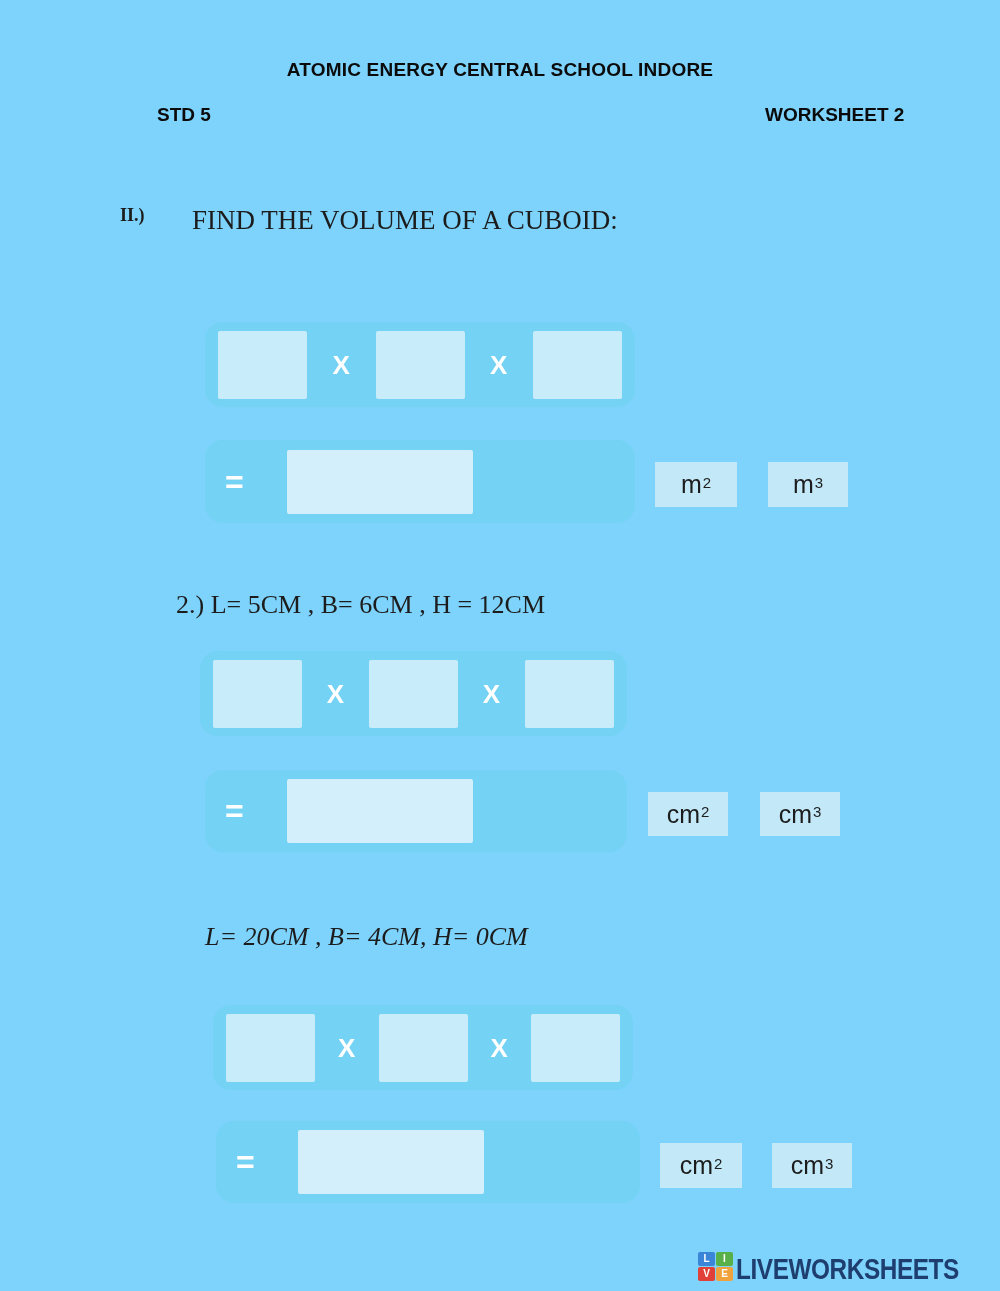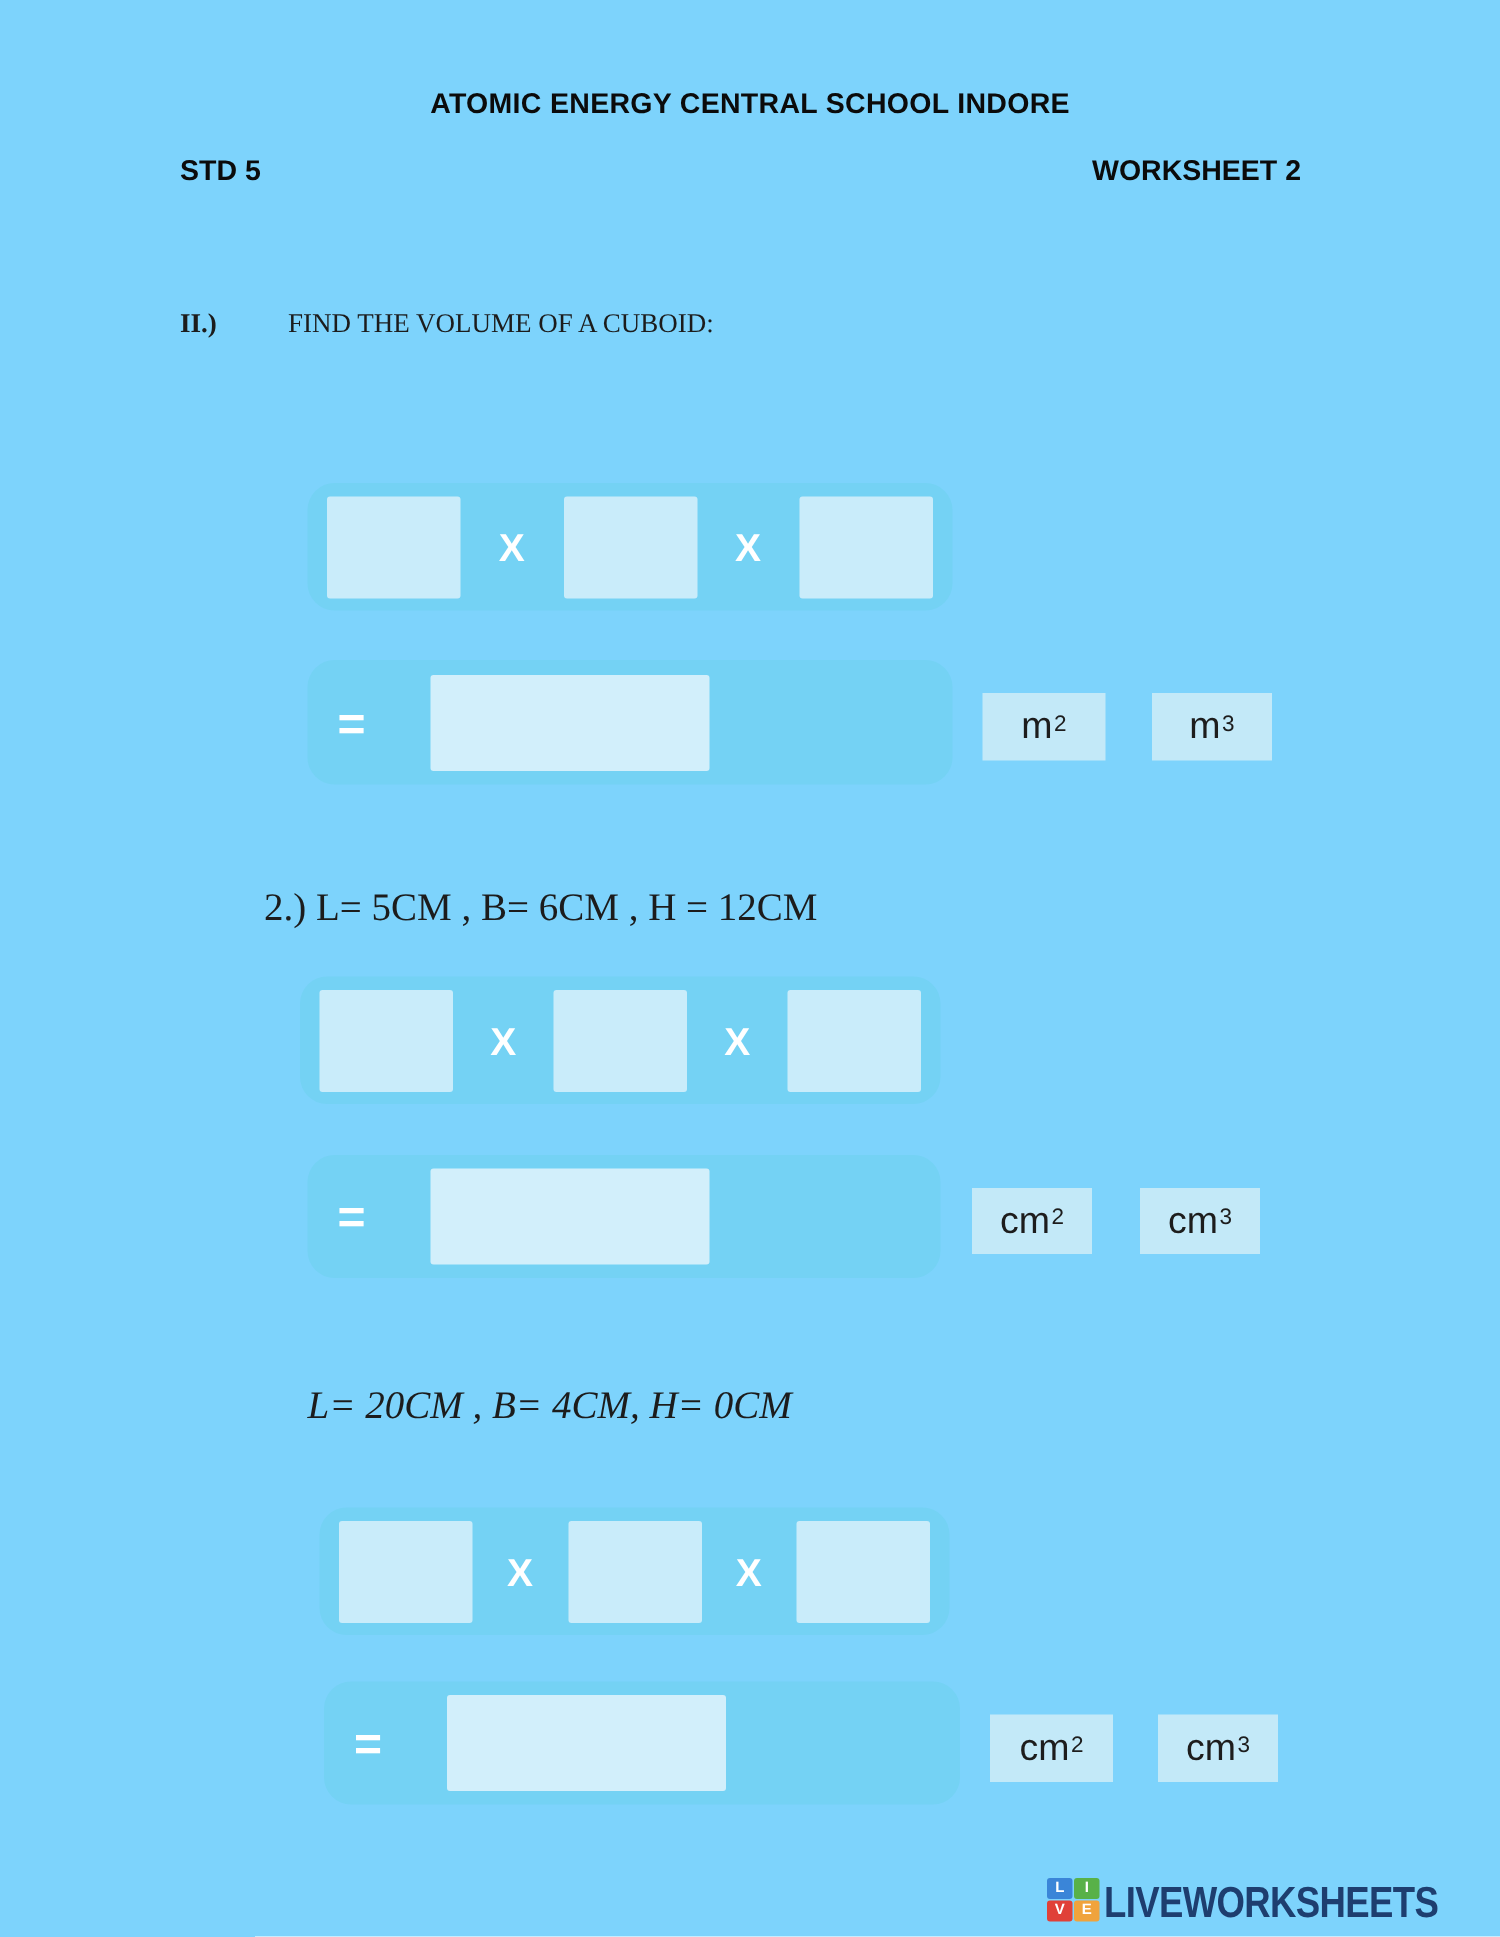--- a/index.html
+++ b/index.html
@@ -2,29 +2,29 @@
 <html><head>
 <meta charset="utf-8">
 <style>
   html,body{margin:0;padding:0;background:#ffffff;}
   .page{position:relative;width:1000px;height:1291px;background:#7dd3fc;
         font-family:"Liberation Sans",sans-serif;overflow:hidden;margin:0 auto;}
 
   
   .school-name{position:absolute;top:59px;left:0;width:100%;text-align:center;
                font-size:19px;font-weight:bold;color:#0b0b0b;letter-spacing:.2px;}
-  .hdr2{position:absolute;top:104px;font-size:19px;font-weight:bold;color:#0b0b0b;}
+  .hdr2{position:absolute;top:104px;font-size:19px;font-weight:bold;color:#0b0b0b;margin-left:37px;}
   .grade{left:120px;}
   .lesson{left:0;width:100%;text-align:center;}
   .wsheet{left:728px;}
 
   
   .serif{font-family:"Liberation Serif","DejaVu Serif",serif;color:#1c1c1c;}
   .sec-num{position:absolute;left:120px;top:205px;font-size:18px;font-weight:bold;}
-  .sec-title{position:absolute;left:192px;top:205px;font-size:18px;}
+  .sec-title{position:absolute;left:192px;top:205px;font-size:27px;}
   .p-label{position:absolute;font-size:26px;white-space:pre;}
   .p1-label{left:192px;top:244px;}
   .p2-label{left:176px;top:590px;}
   .p3-label{left:205px;top:922px;font-style:italic;}
 
   
   .bar{position:absolute;background:#74d2f4;border-radius:18px;box-sizing:border-box;}
   .xbar{display:flex;align-items:center;justify-content:space-between;padding:0 13px;}
   .cell{width:89px;height:68px;background:#c9ecfa;border-radius:2px;}
   .xsym{color:#ffffff;font-size:26px;font-weight:bold;line-height:1;}

